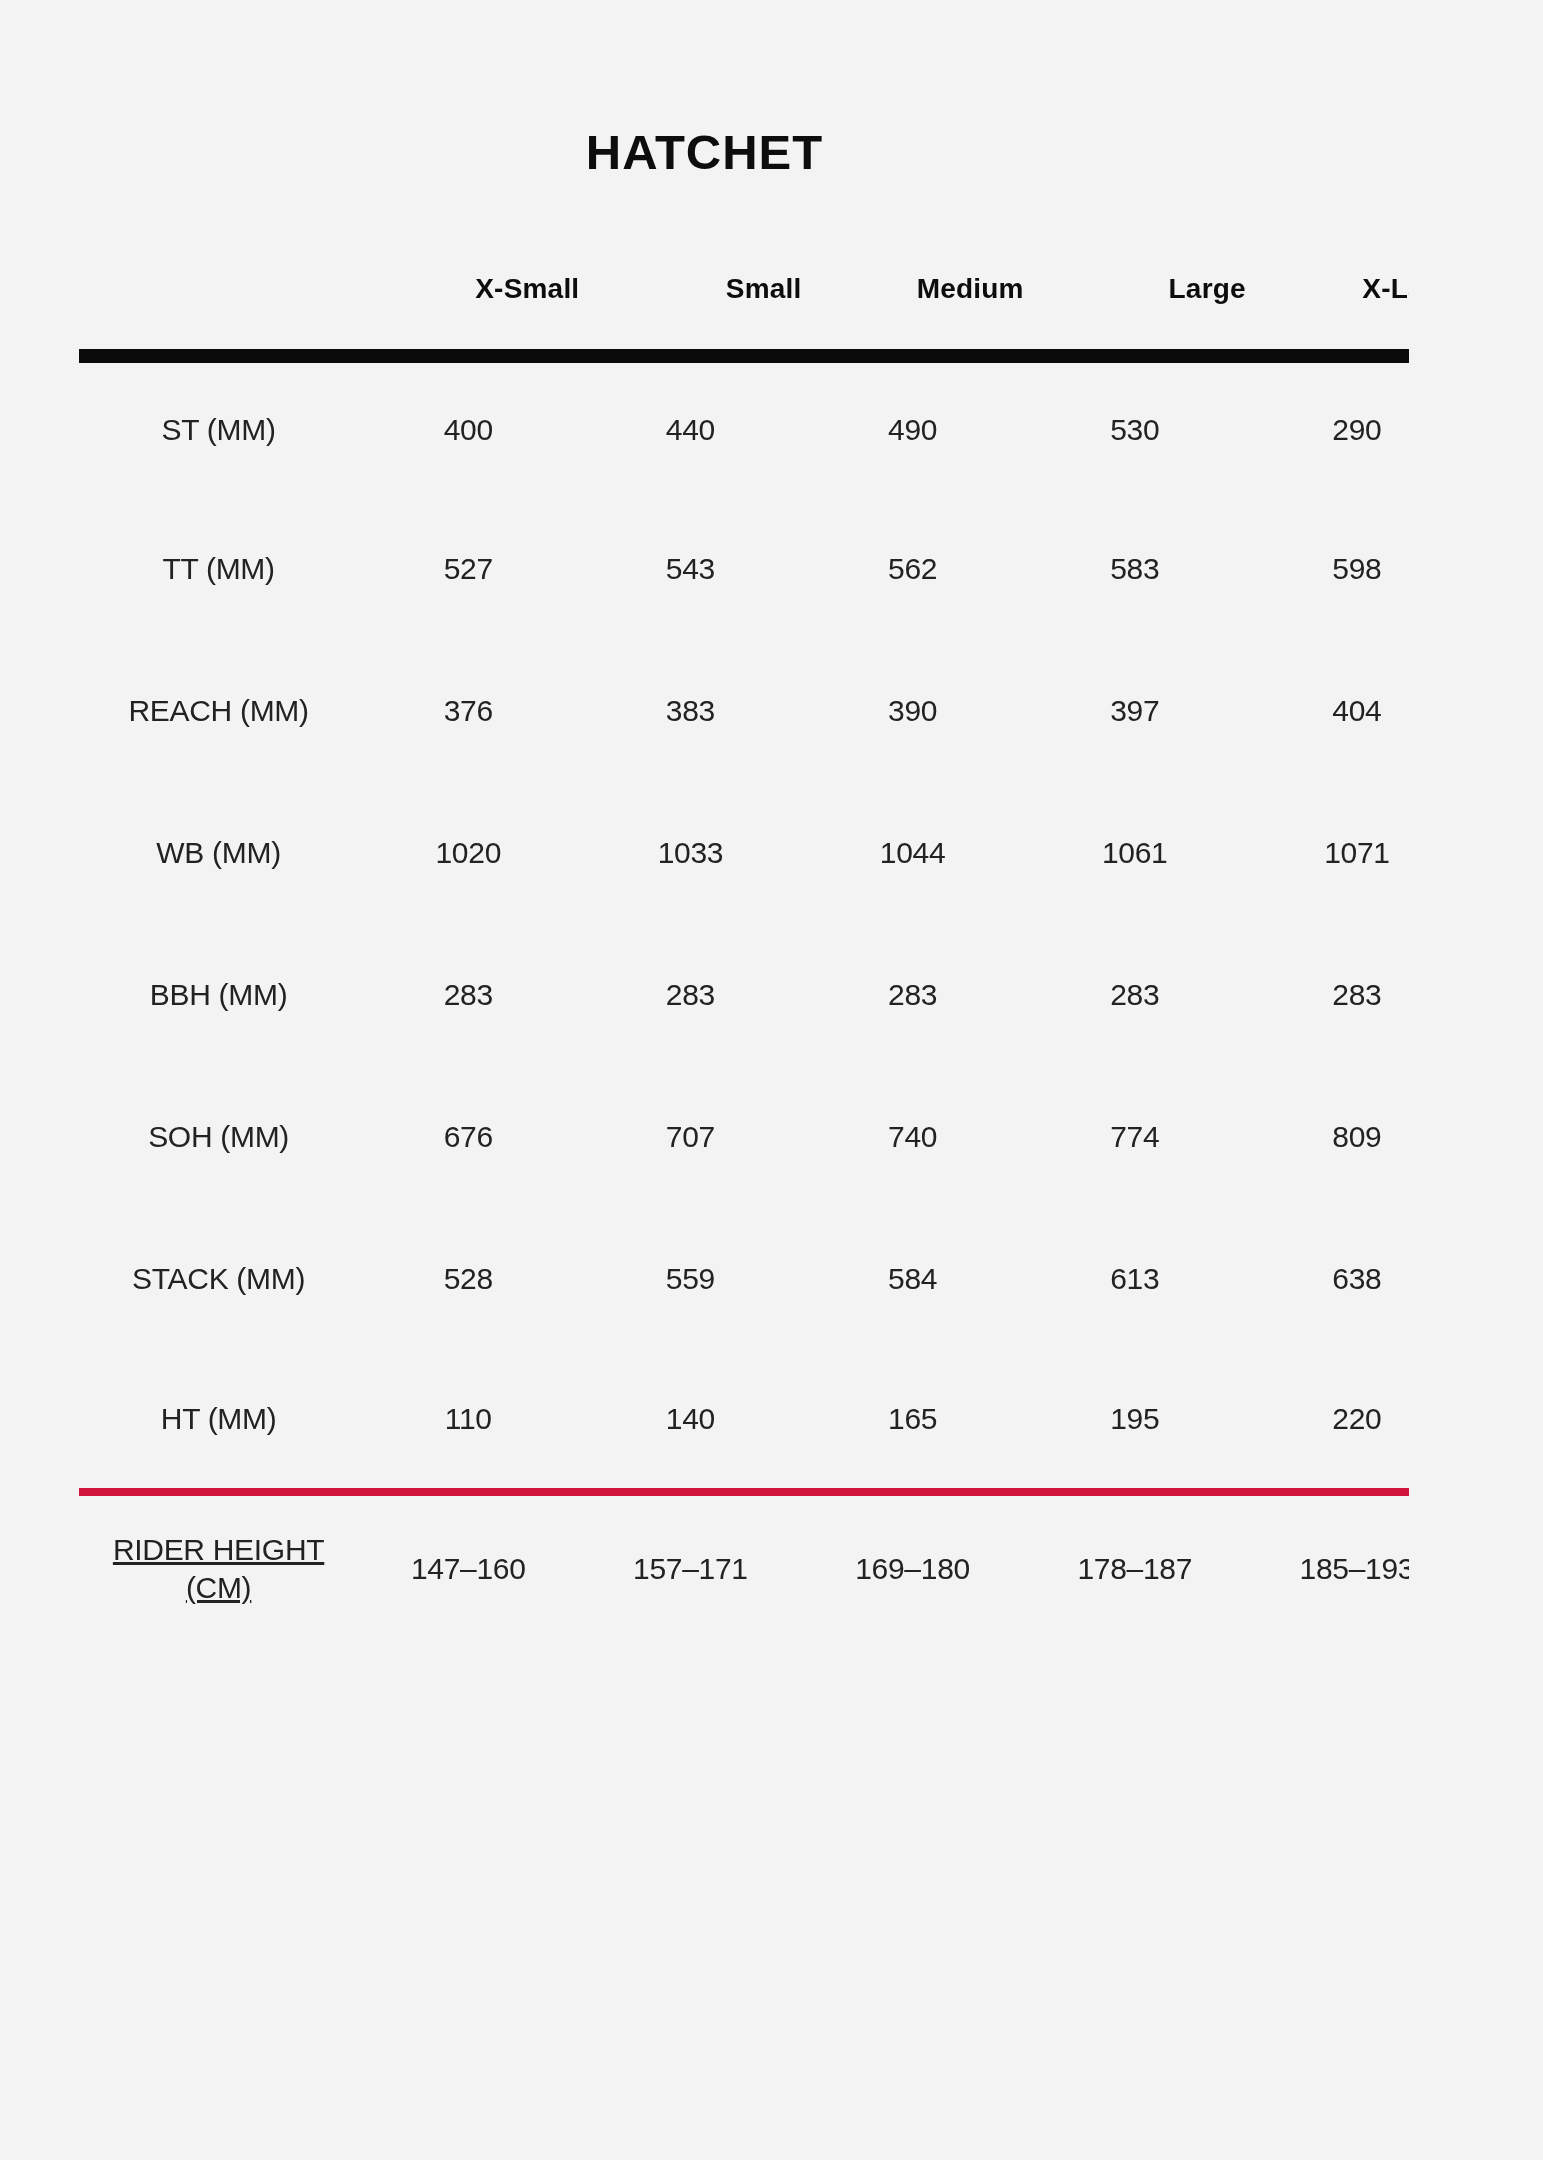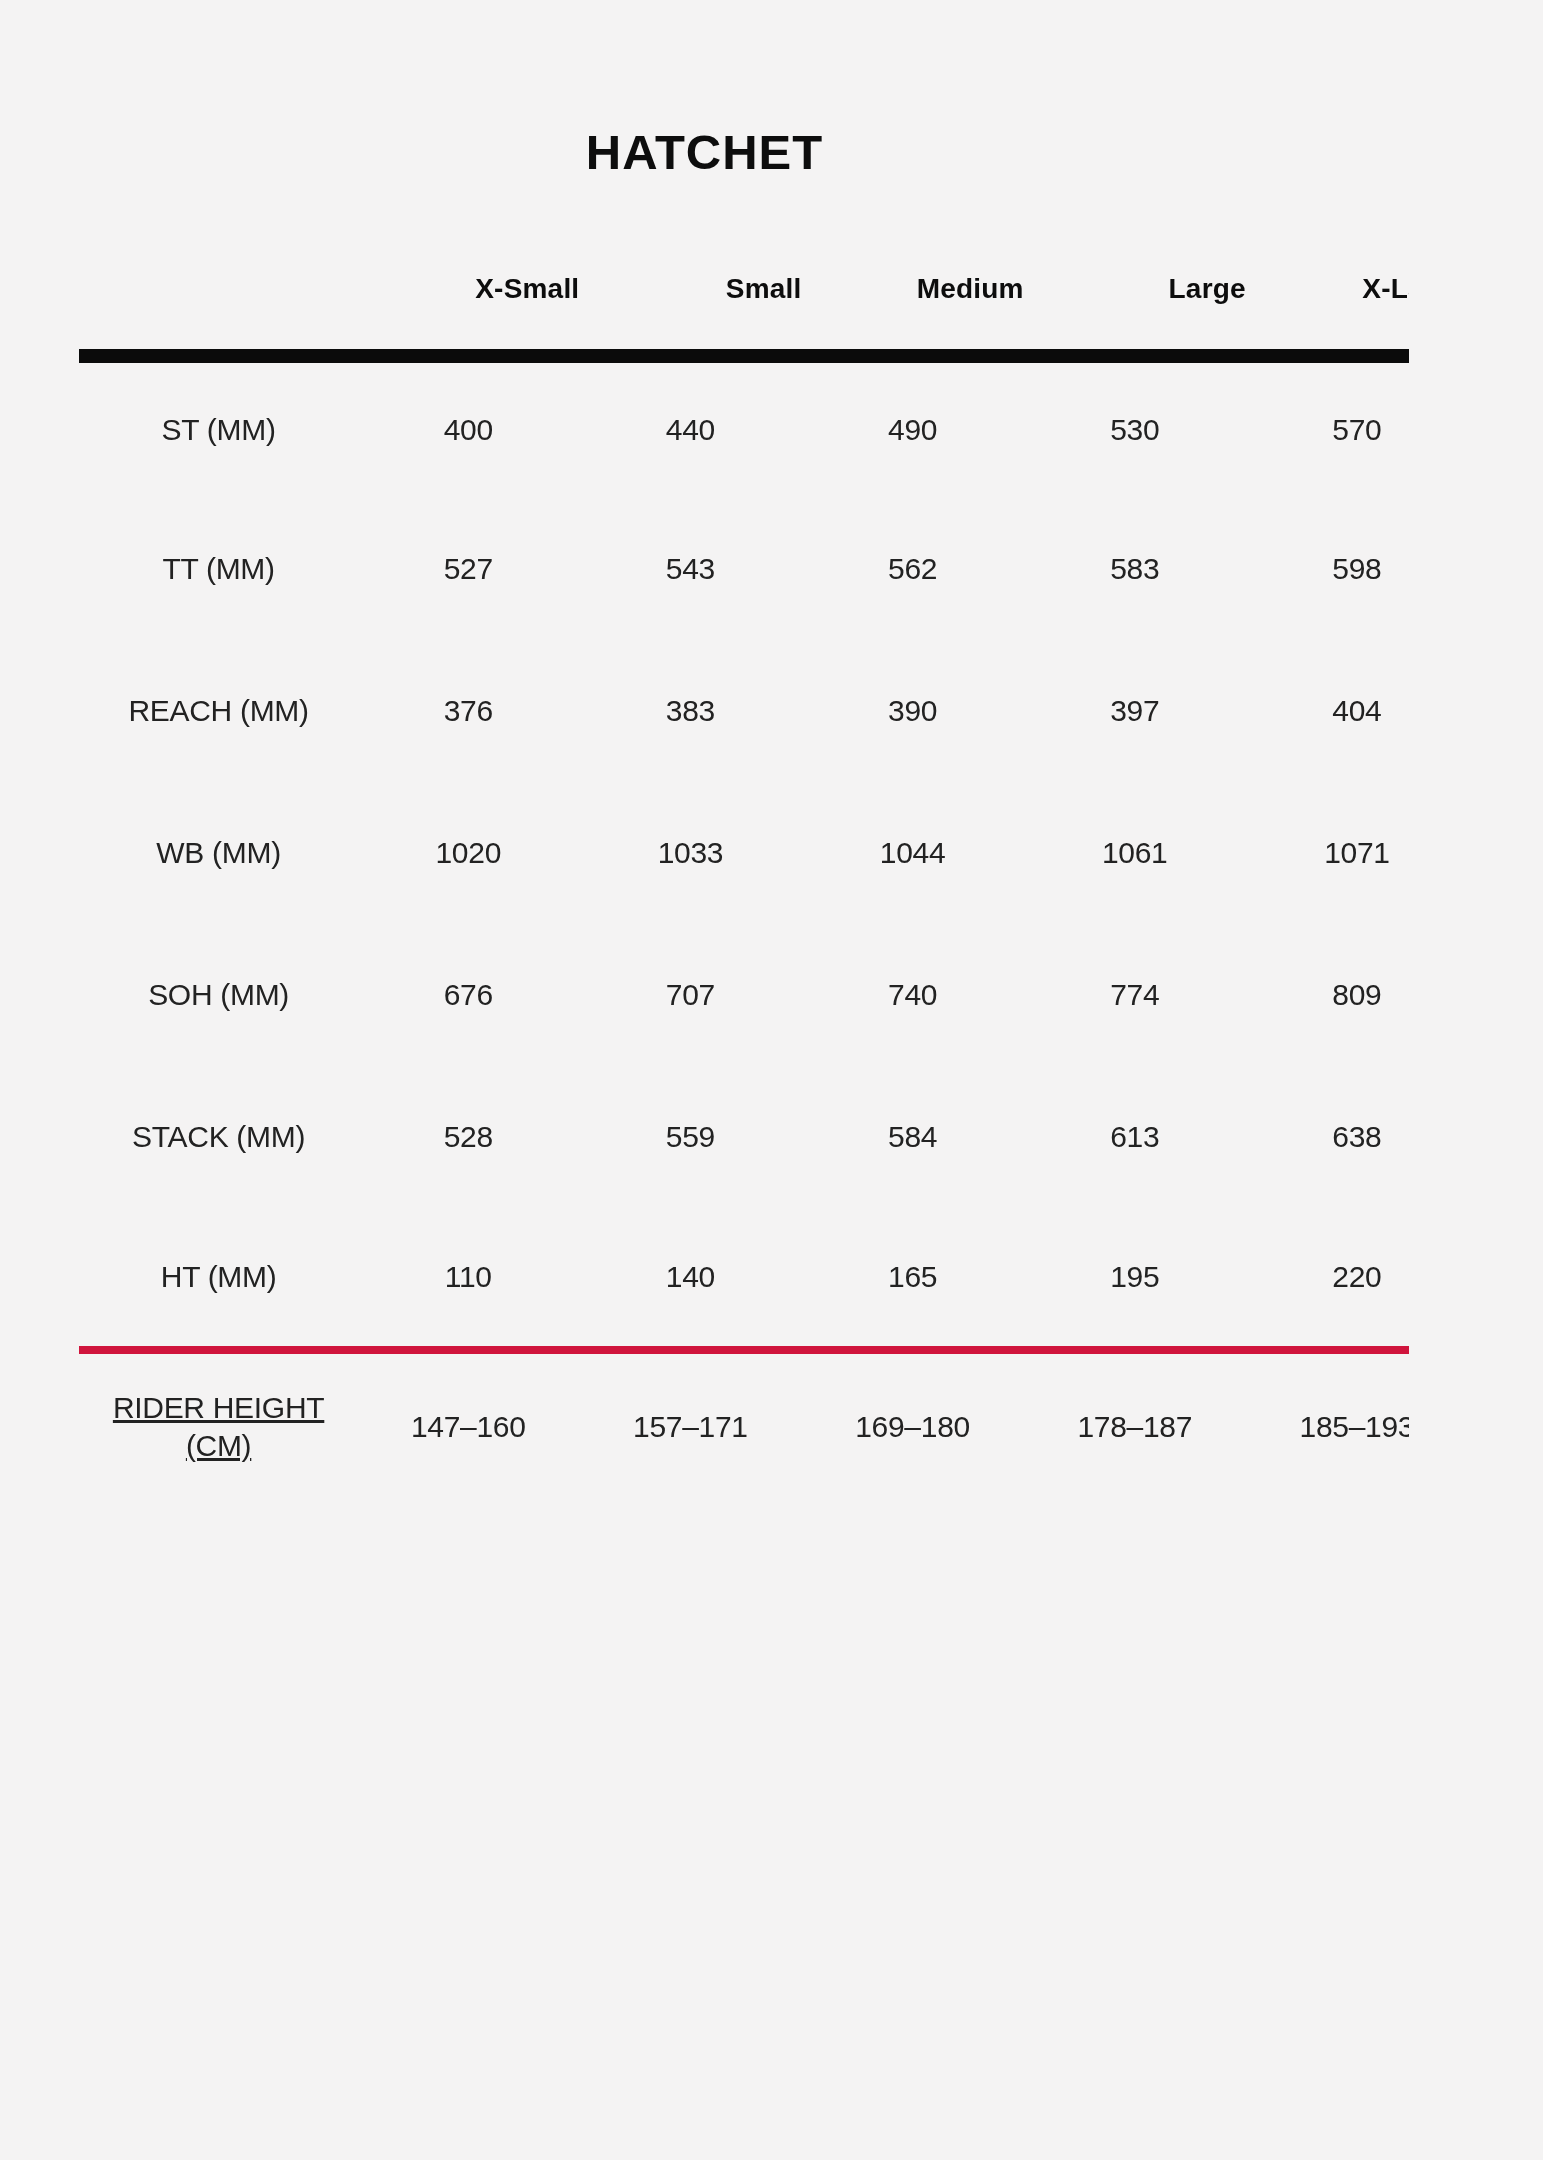--- a/index.html
+++ b/index.html
@@ -100,21 +100,21 @@
         <th>X-Large</th>
       </tr>
     </thead>
     <tbody>
       <tr>
         <th>ST (MM)</th>
         <td>400</td>
         <td>440</td>
         <td>490</td>
         <td>530</td>
-        <td>570</td>
+        <td>290</td>
       </tr>
       <tr>
         <th>TT (MM)</th>
         <td>527</td>
         <td>543</td>
         <td>562</td>
         <td>583</td>
         <td>598</td>
       </tr>
       <tr>
@@ -125,20 +125,28 @@
         <td>397</td>
         <td>404</td>
       </tr>
       <tr>
         <th>WB (MM)</th>
         <td>1020</td>
         <td>1033</td>
         <td>1044</td>
         <td>1061</td>
         <td>1071</td>
+      </tr>
+      <tr>
+        <th>BBH (MM)</th>
+        <td>283</td>
+        <td>283</td>
+        <td>283</td>
+        <td>283</td>
+        <td>283</td>
       </tr>
       <tr>
         <th>SOH (MM)</th>
         <td>676</td>
         <td>707</td>
         <td>740</td>
         <td>774</td>
         <td>809</td>
       </tr>
       <tr>

